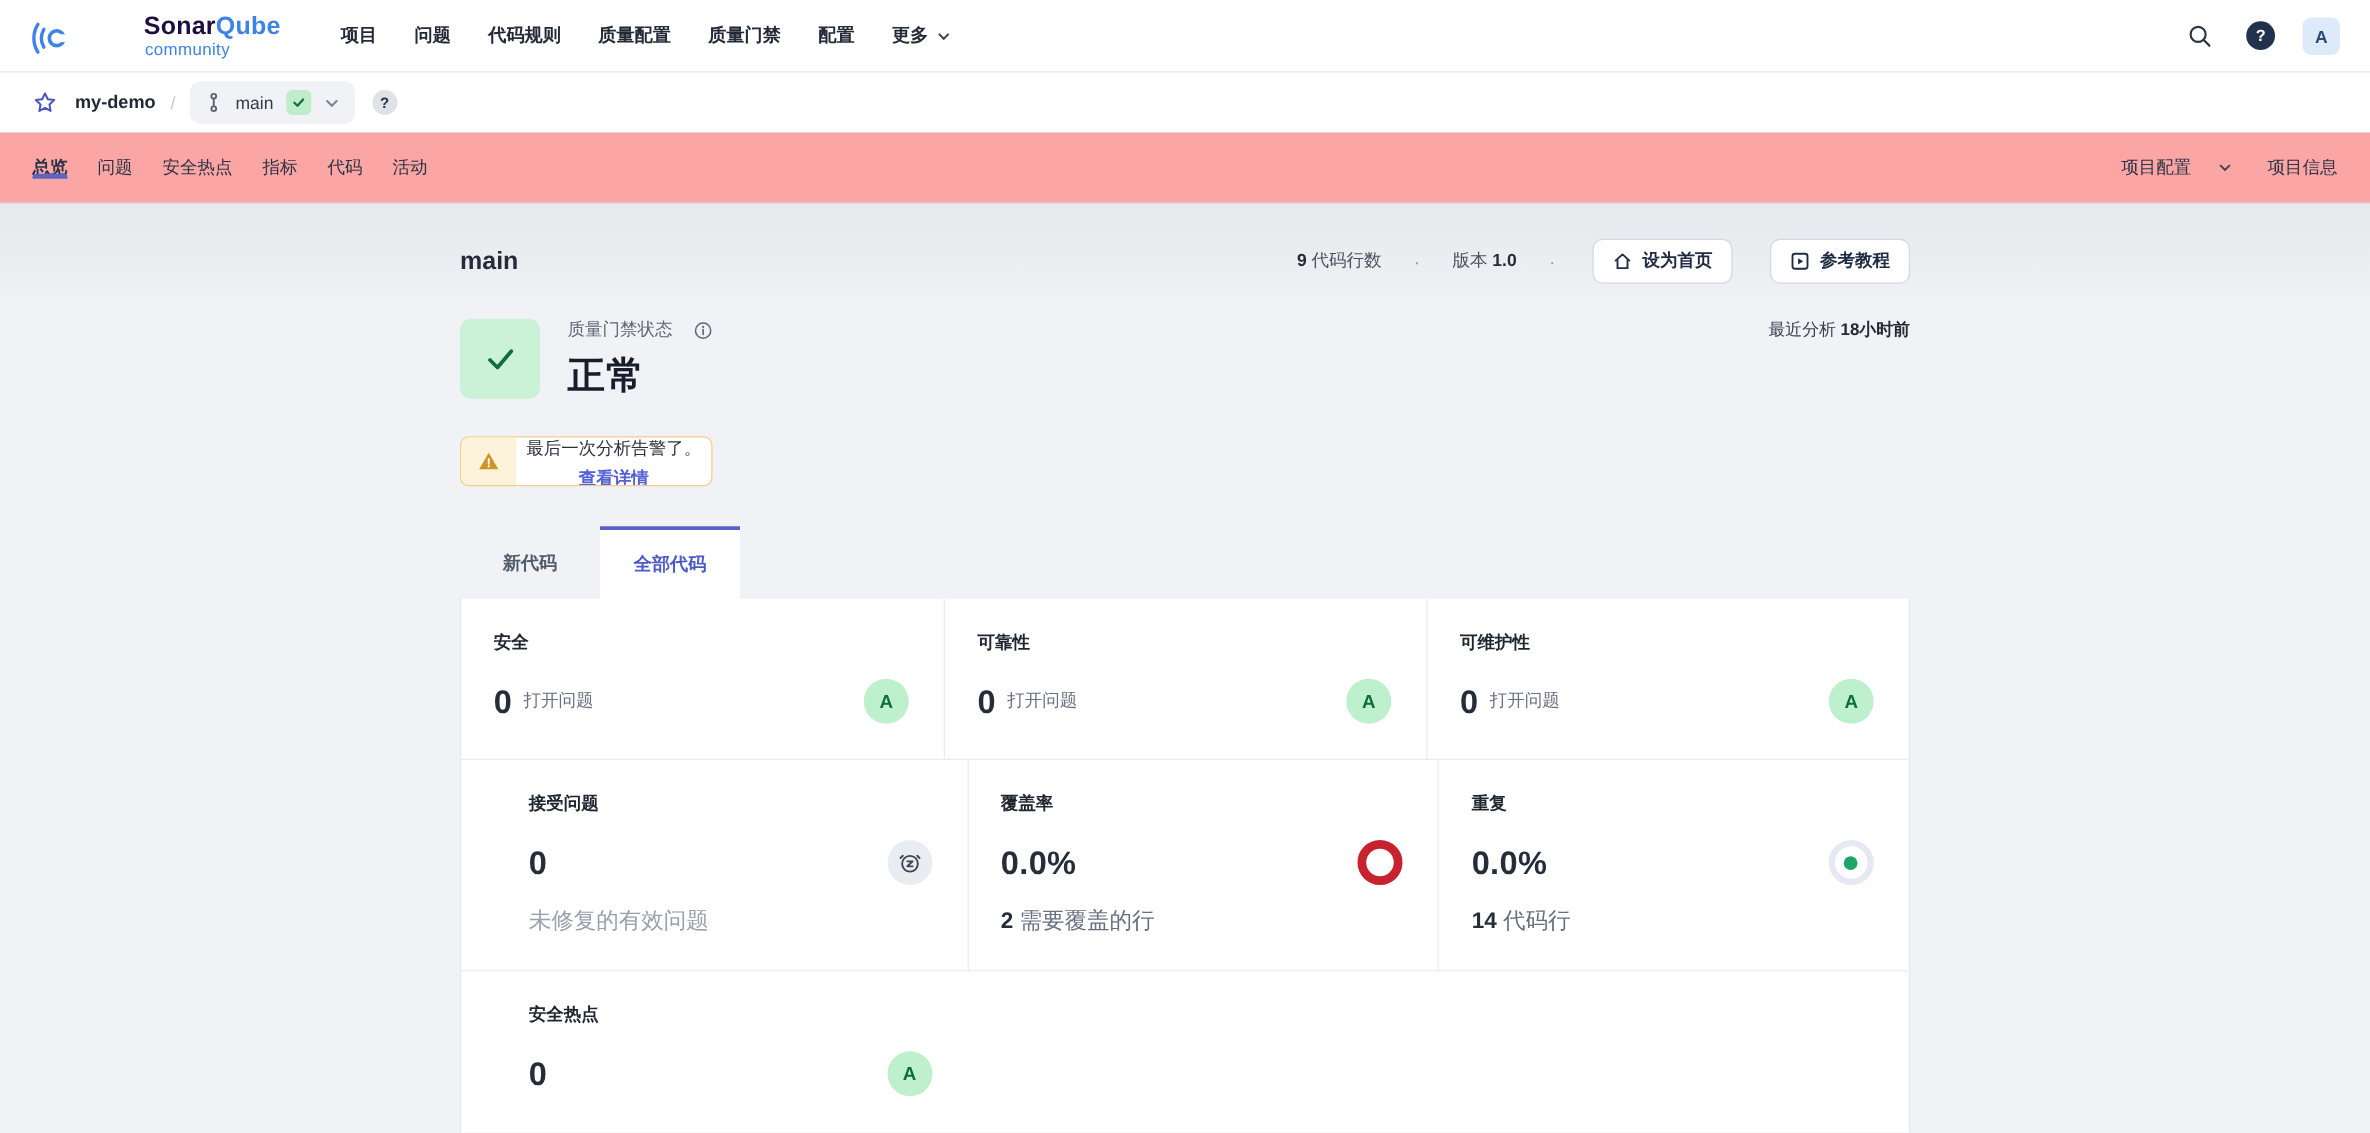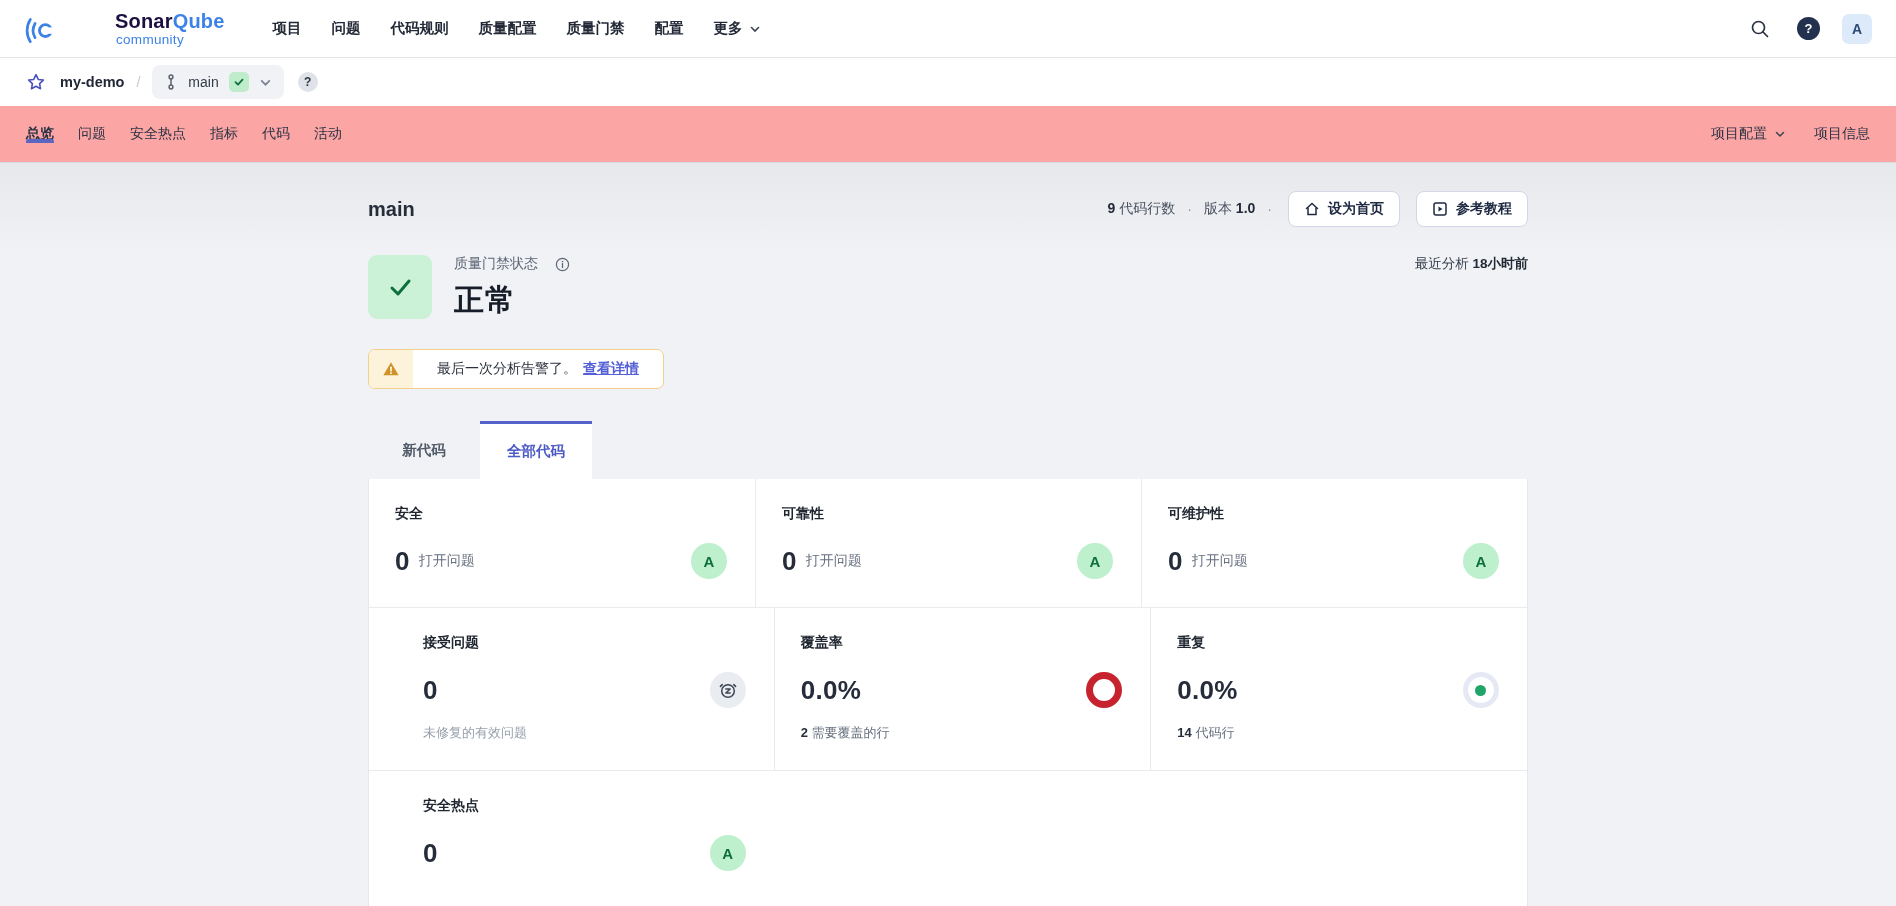--- a/index.html
+++ b/index.html
@@ -41,66 +41,66 @@
   
   .tabbar { height:57px; background:#fca5a5; border-bottom:1px solid #d9dce2; display:flex;
     align-items:center; padding:0 26px; }
   .tabbar-left { display:flex; align-items:stretch; gap:24px; }
   .stab { display:flex; align-items:center; font-size:14px; color:#2c3344; cursor:pointer;
     position:relative; }
   .stab.active { font-weight:700; }
   .stab.active::after { content:""; position:absolute; left:0; right:0; bottom:0; height:4px;
     background:#5a66c2; border-radius:3px 3px 0 0; }
   .tabbar-right { margin-left:auto; display:flex; align-items:center; gap:28px; }
-  .tab-action { font-size:14px; color:#2c3344; cursor:pointer; display:flex; align-items:center; gap:7px; }
+  .tab-action { font-size:14px; color:#2c3344; cursor:pointer; display:flex; align-items:center; gap:21px; }
 
   
   .content { height:744px; background:linear-gradient(#e7e8ec 0px, #f1f2f5 90px); overflow:hidden; }
   .container { width:1160px; margin:0 auto; padding-top:28px; }
 
   .head-row { display:flex; align-items:center; }
   .branch-title { font-size:20px; font-weight:700; color:#262d3a; }
-  .head-meta { margin-left:auto; display:flex; align-items:center; gap:12px; font-size:14px; color:#49525f; }
+  .head-meta { margin-left:auto; display:flex; align-items:center; gap:26px; font-size:14px; color:#49525f; }
   .head-meta b { color:#242b38; }
   .meta-dot { color:#8e97a3; }
   .hbtn { height:36px; display:flex; align-items:center; gap:8px; padding:12px 15px; background:#fff;
     border:1px solid #d3d6e6; border-radius:8px; font-size:14px; font-weight:700; color:#1f2b43;
     cursor:pointer; margin-left:4px; }
 
   .qg-row { margin-top:28px; display:flex; align-items:flex-start; }
   .qg-square { width:64px; height:64px; border-radius:9px; background:#cbf2d6; display:flex;
     align-items:center; justify-content:center; }
   .qg-main { margin-left:22px; }
   .qg-label-row { display:flex; align-items:center; gap:17px; font-size:14px; color:#5d6776; }
   .qg-status { font-size:30px; font-weight:800; color:#171d29; margin-top:7px; letter-spacing:1px; }
   .qg-last { margin-left:auto; font-size:13.5px; color:#343e4c; }
   .qg-last b { color:#232a36; }
 
   .warn { margin-top:28px; display:inline-flex; align-items:stretch; border:1px solid #f2cf8a;
     border-radius:7px; background:#fff; overflow:hidden; height:40px; }
   .warn-iconbox { width:44px; background:#fcf3da; display:flex; align-items:center; justify-content:center; }
-  .warn-body { display:flex; align-items:center; padding:0 24px; font-size:14px; color:#2b313c; gap:6px; }
+  .warn-body { display:flex; align-items:center; padding:0 8px; font-size:14px; color:#2b313c; gap:6px;flex-direction:column; }
   .warn-link { color:#5360d6; font-weight:700; text-decoration:underline; cursor:pointer; }
 
   .code-tabs { margin-top:32px; display:flex; }
   .ctab { min-width:112px; height:58px; display:flex; align-items:center; justify-content:center;
     font-size:14.5px; font-weight:700; cursor:pointer; padding:0 18px; }
   .ctab.inactive { color:#525b69; }
   .ctab.active { background:#fff; color:#4c5ac6; border-top:3px solid #5462c9; }
 
   .mcard { background:#fff; border:1px solid #e6e8ed; border-top:none; }
   .mrow { display:grid; grid-template-columns:1fr 1fr 1fr; }
   .mrow + .mrow { border-top:1px solid #e9ebef;padding-left:28px; }
   .mcell { padding:26px 28px 28px 26px; }
   .mcell.vline { border-left:1px solid #e9ebef; }
   .m-title { font-size:14px; font-weight:700; color:#1f2630; }
   .m-valrow { display:flex; align-items:center; margin-top:20px; }
   .m-value { font-size:26px; font-weight:700; color:#262d3a; letter-spacing:.3px; cursor:pointer; }
   .m-suffix { font-size:14px; color:#67707f; margin-left:9px; cursor:pointer; }
-  .m-note { margin-top:16px; font-size:13px; color:#67707f; }
+  .m-note { margin-top:16px; font-size:18px; color:#67707f; }
   .m-note b { color:#262d3a; }
   .m-note.muted { color:#97a0ad; }
   .m-icon { margin-left:auto; }
   .rating { width:36px; height:36px; border-radius:50%; background:#bff0cd; color:#0c6e3d;
     font-size:15px; font-weight:700; display:flex; align-items:center; justify-content:center; cursor:pointer; }
   .snooze { width:36px; height:36px; border-radius:50%; background:#e9ecf1; display:flex;
     align-items:center; justify-content:center; }
   .cov-ring { width:36px; height:36px; border-radius:50%; border:7px solid #c6232e; }
   .dup-ring { width:36px; height:36px; border-radius:50%; border:5px solid #e6e9f3; position:relative; }
   .dup-dot { position:absolute; left:50%; top:50%; width:11px; height:11px; margin:-5.5px 0 0 -5.5px;

